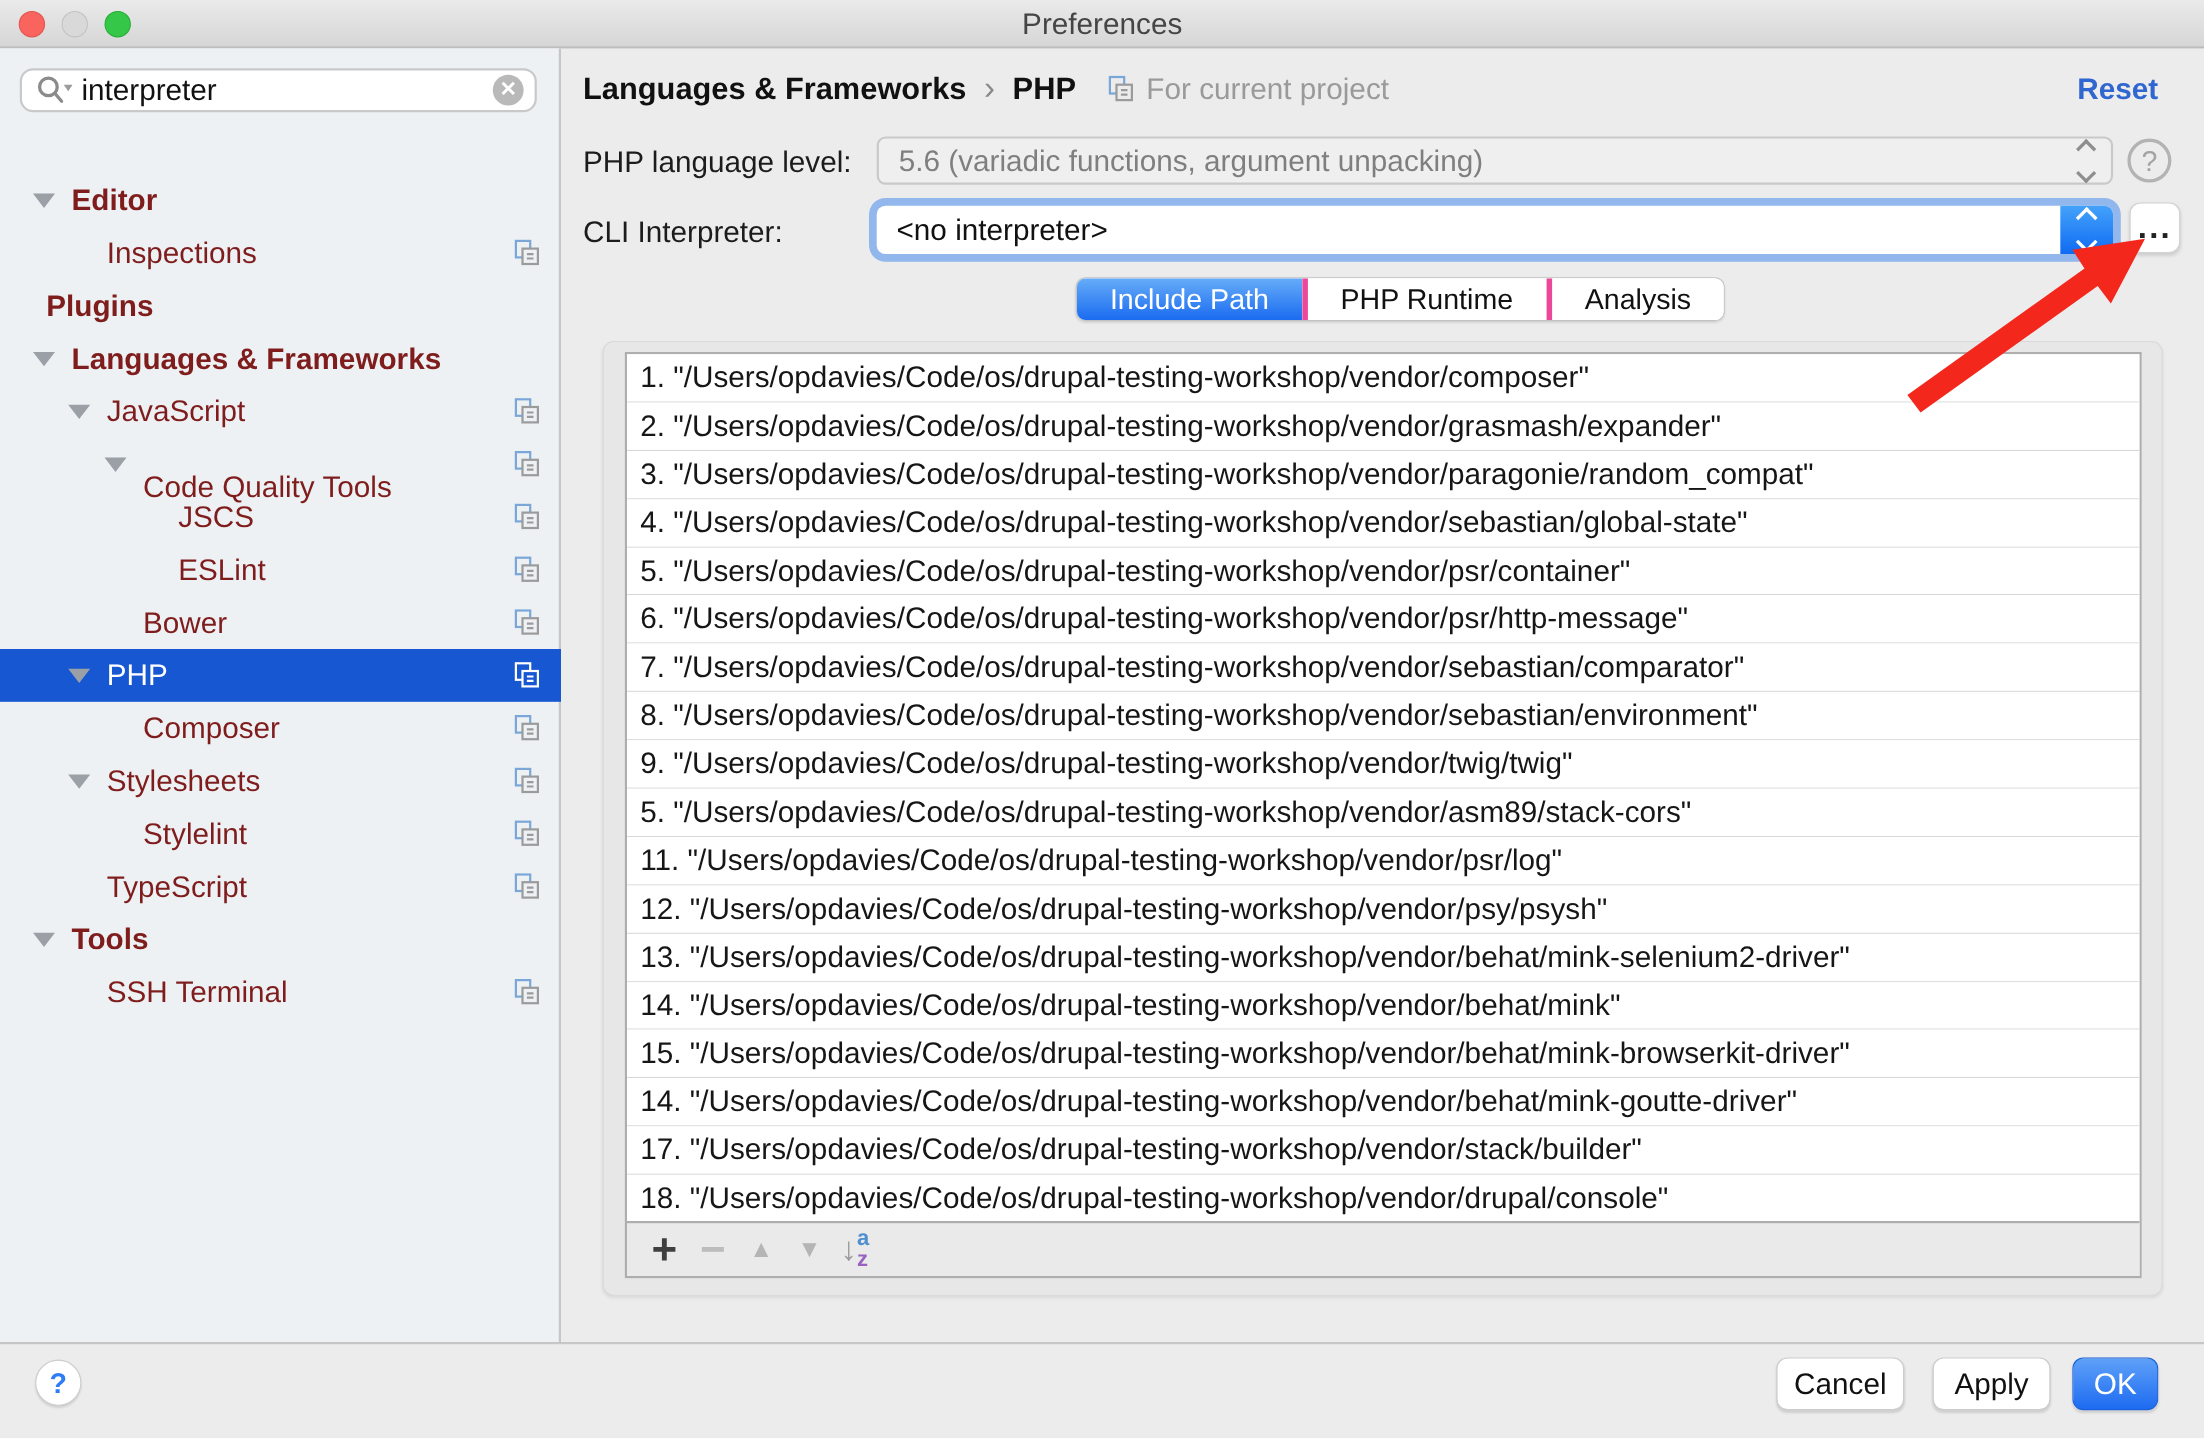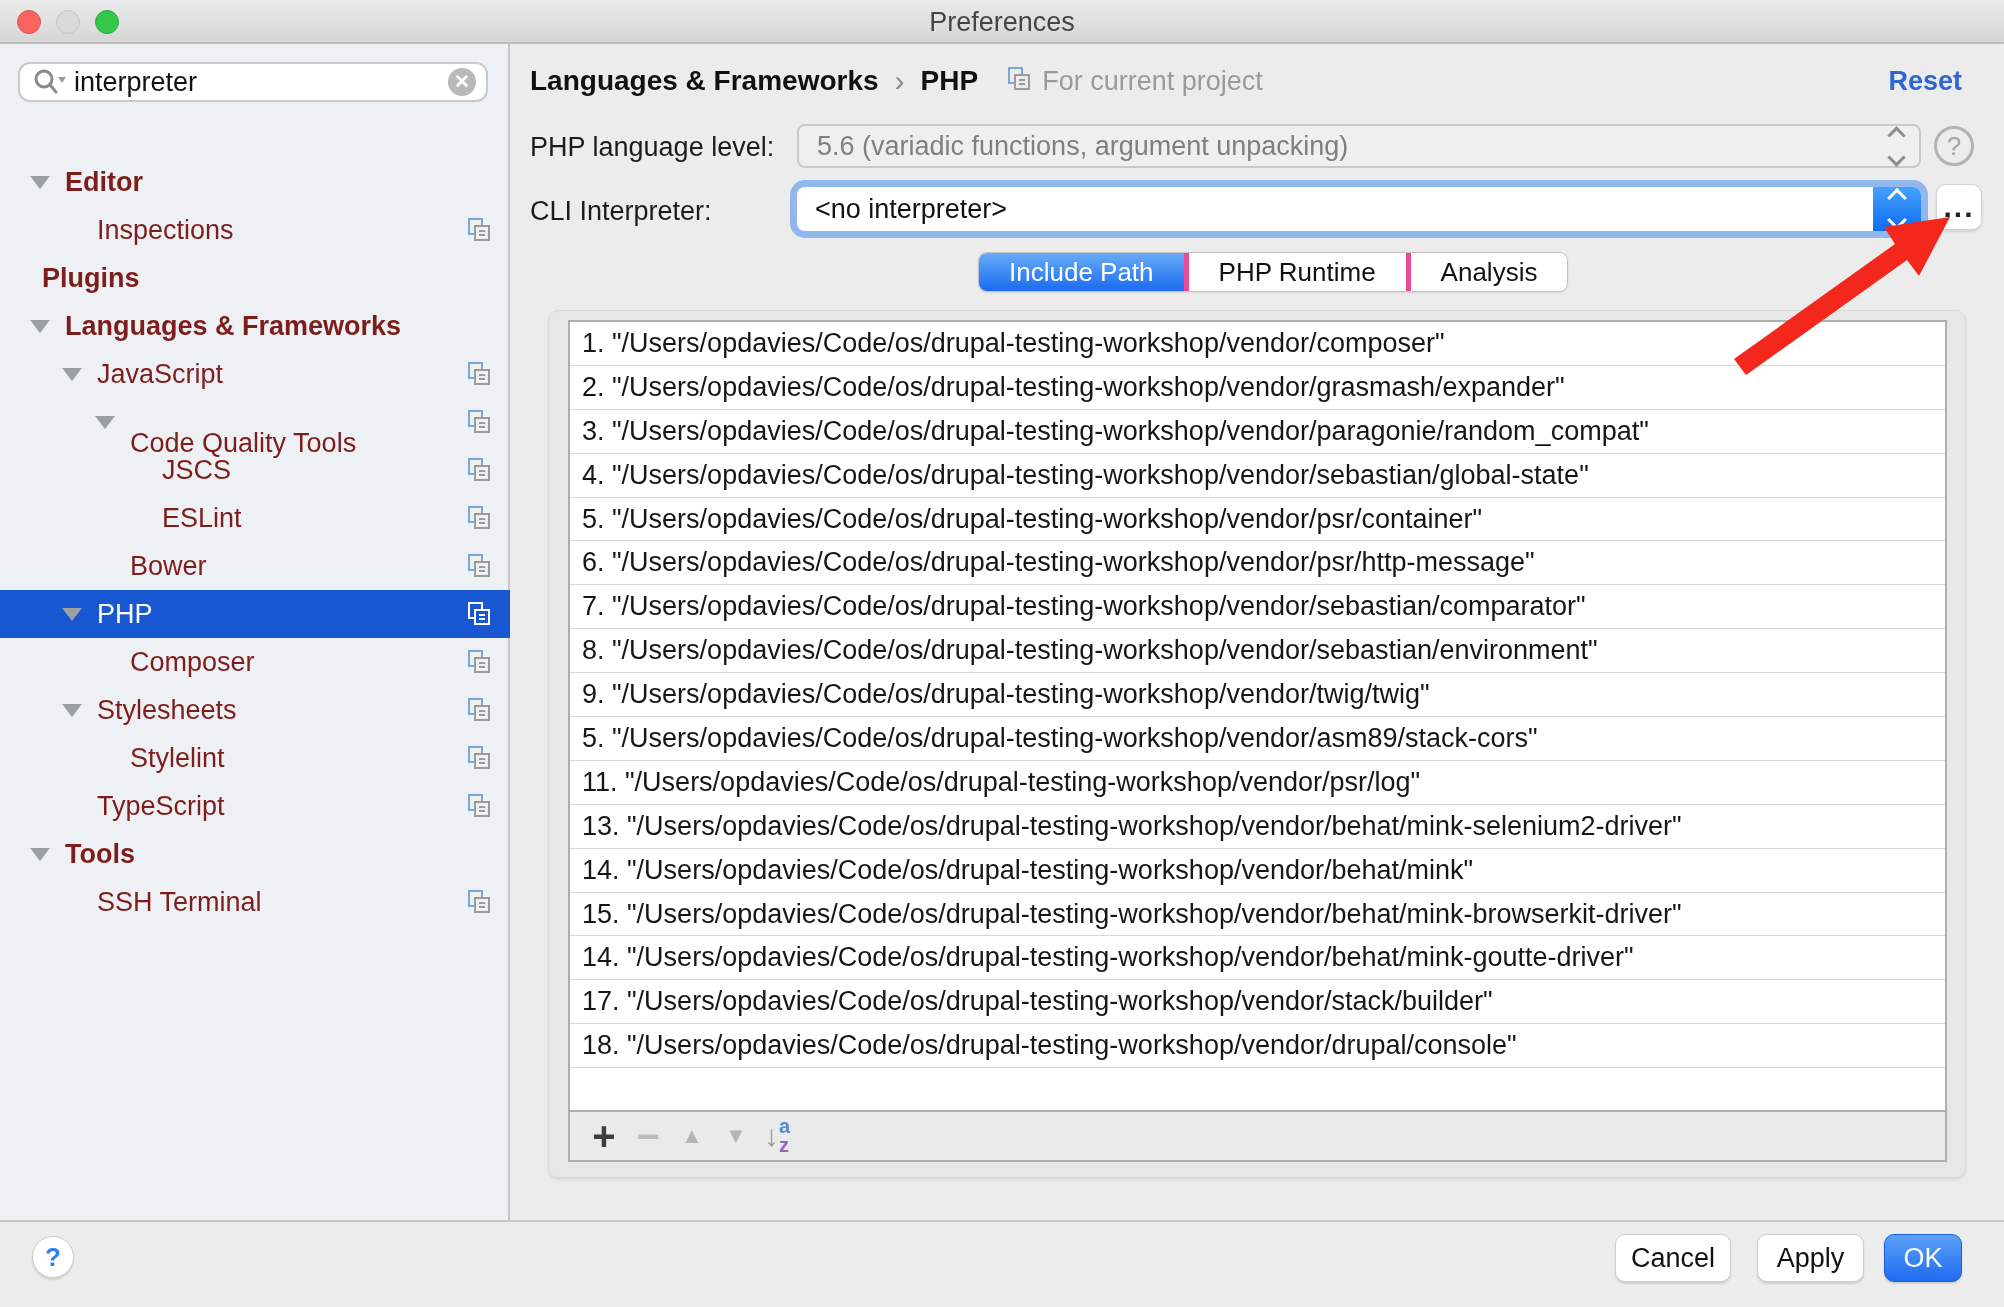--- a/index.html
+++ b/index.html
@@ -67,21 +67,21 @@
   .pp-front { fill:#edf1f4; stroke:#9b9b9b; stroke-width:2; }
   .pp-line  { stroke:#9b9b9b; stroke-width:2; }
   .selected .pp-back  { stroke:#ffffff; }
   .selected .pp-front { fill:#1757d2; stroke:#ffffff; }
   .selected .pp-line  { stroke:#ffffff; }
 
   
   .breadcrumb { position:absolute; left:530px; top:64px; display:flex; align-items:center; }
   .crumb { font-size:28px; font-weight:700; color:#111; }
   .crumb-sep { font-size:30px; color:#8a8a8a; margin:0 16px; }
-  .scope { display:flex; margin-left:28px; }
+  .scope { display:flex; align-items:center; margin-left:28px; }
   .scope-text { font-size:27px; color:#9a9a9a; margin-left:10px; }
   .reset-link {
     position:absolute; right:42px; top:66px;
     font-size:27px; font-weight:700; color:#2f66d0; cursor:default;
   }
 
   
   .form-label { position:absolute; left:530px; font-size:27px; color:#1c1c1c; }
   .lang-field {
     position:absolute; left:797px; top:124px; width:1124px; height:44px;
@@ -457,20 +457,23 @@
   </div>
 
   <div class="path-row">
     <span class="path-text">5. "/Users/opdavies/Code/os/drupal-testing-workshop/vendor/asm89/stack-cors"</span>
   </div>
 
   <div class="path-row">
     <span class="path-text">11. "/Users/opdavies/Code/os/drupal-testing-workshop/vendor/psr/log"</span>
   </div>
 
+  <div class="path-row">
+    <span class="path-text">12. "/Users/opdavies/Code/os/drupal-testing-workshop/vendor/psy/psysh"</span>
+  </div>
 
   <div class="path-row">
     <span class="path-text">13. "/Users/opdavies/Code/os/drupal-testing-workshop/vendor/behat/mink-selenium2-driver"</span>
   </div>
 
   <div class="path-row">
     <span class="path-text">14. "/Users/opdavies/Code/os/drupal-testing-workshop/vendor/behat/mink"</span>
   </div>
 
   <div class="path-row">

